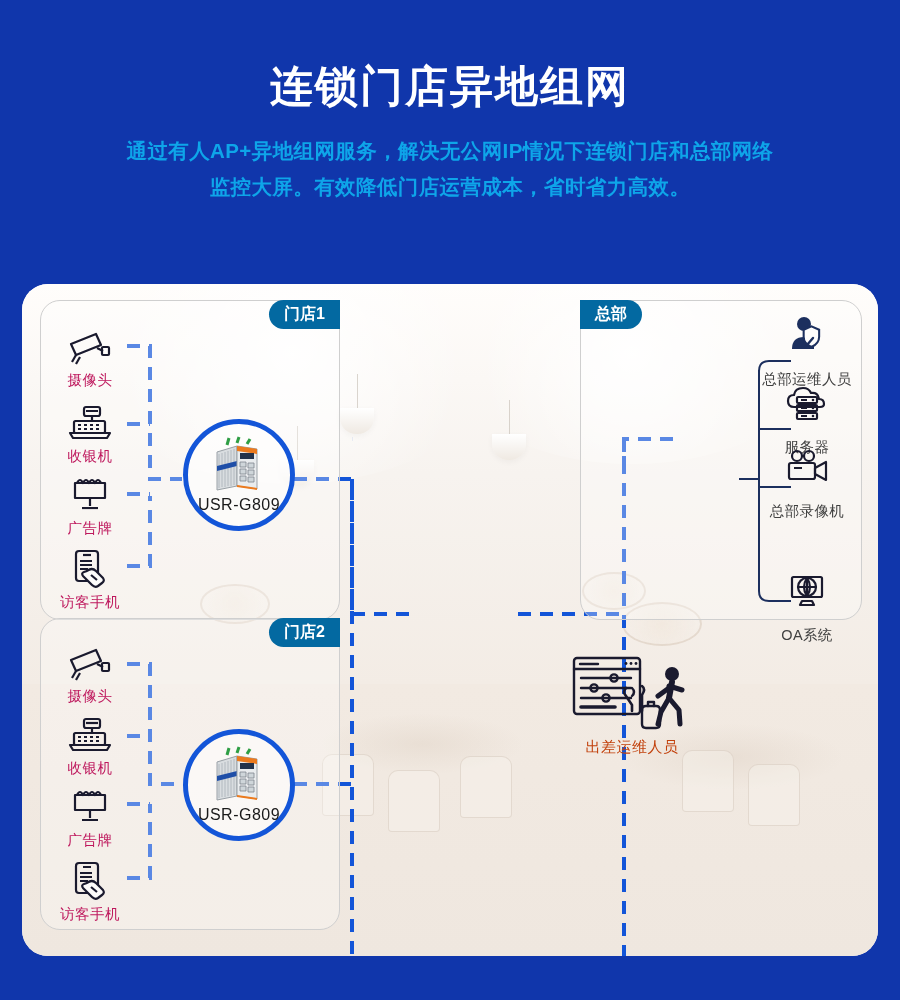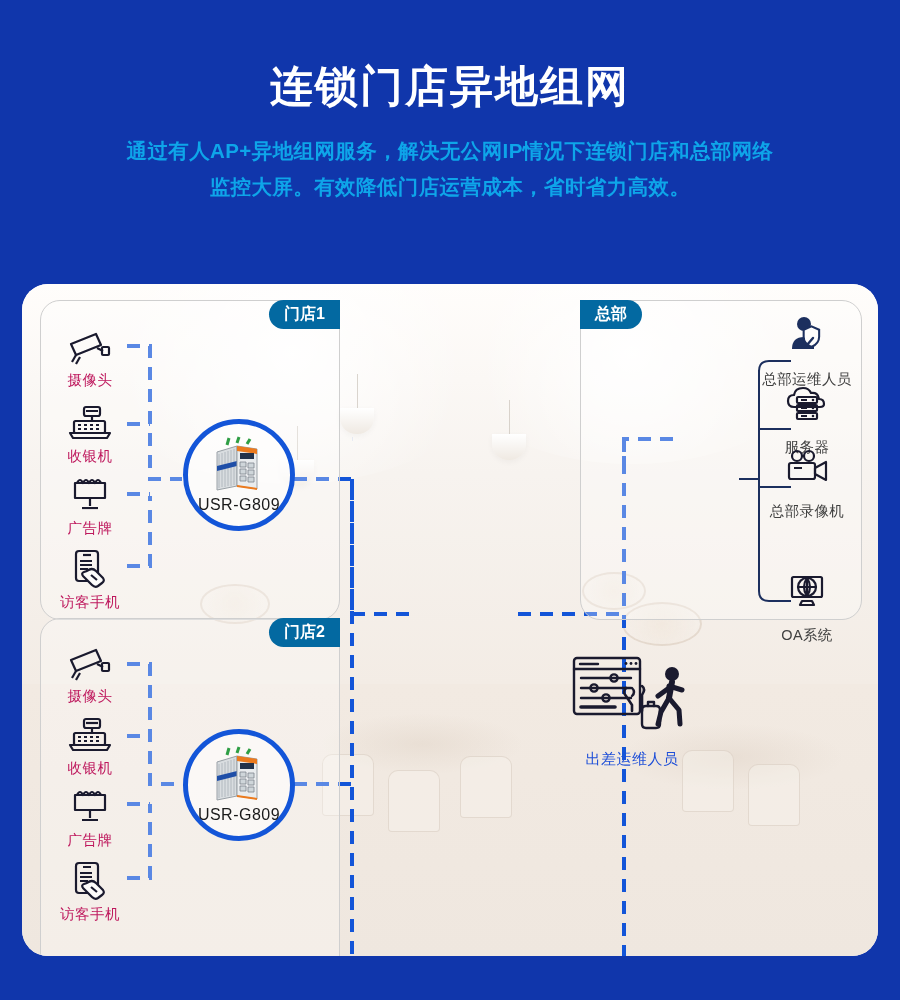--- a/index.html
+++ b/index.html
@@ -136,21 +136,21 @@
     padding-bottom:6px;
   }
 
   
   .hq-item { position:absolute; width:96px; text-align:center; }
   .hq-item .glyph { height:42px; display:flex; align-items:flex-end; justify-content:center; }
   .hq-item .cap { font-size:14.5px; margin-top:17px; color:#404040; letter-spacing:.4px; }
 
   
   .traveler { position:absolute; text-align:center; width:180px; }
-  .traveler .cap { font-size:15px; margin-top:14px; color:#1d4ed8; letter-spacing:.5px; }
+  .traveler .cap { font-size:15px; margin-top:2px; color:#c2410c; letter-spacing:.5px; }
 
   
   .links { position:absolute; inset:0; pointer-events:none; }
 </style>
 </head>
 <body>
 
 <div class="header">
   <div class="title">连锁门店异地组网</div>
   <div class="subtitle">
@@ -308,21 +308,21 @@
             <rect x="33" y="40" width="6" height="5"></rect>
               <rect x="41" y="41" width="6" height="5"></rect>
           </g>
           <path d="M30 50 L50 53" stroke="#eb7a1e" stroke-width="2"></path>
         </g>
       </svg>
       <div class="router-label">USR-G809</div>
     </div>
   </div>
 
-  <div class="panel" style="left:18px; top:334px; width:300px; height:381px;">
+  <div class="panel" style="left:18px; top:334px; width:300px; height:312px;">
     <div class="panel-badge badge-right">门店2</div>
 
     <div class="dev" style="left:8px; top:22px;">
       <div class="glyph">
         <svg width="46" height="36" viewBox="0 0 46 36">
           <g fill="none" stroke="#1a1a2e" stroke-width="2.2" stroke-linejoin="round">
             <path d="M4 13 L29 3 L34 14 L9 24 Z"></path>
             <path d="M30 17 L36 20"></path>
             <rect x="35" y="16" width="7" height="8" rx="1"></rect>
             <path d="M9 24 L5 31"></path>

